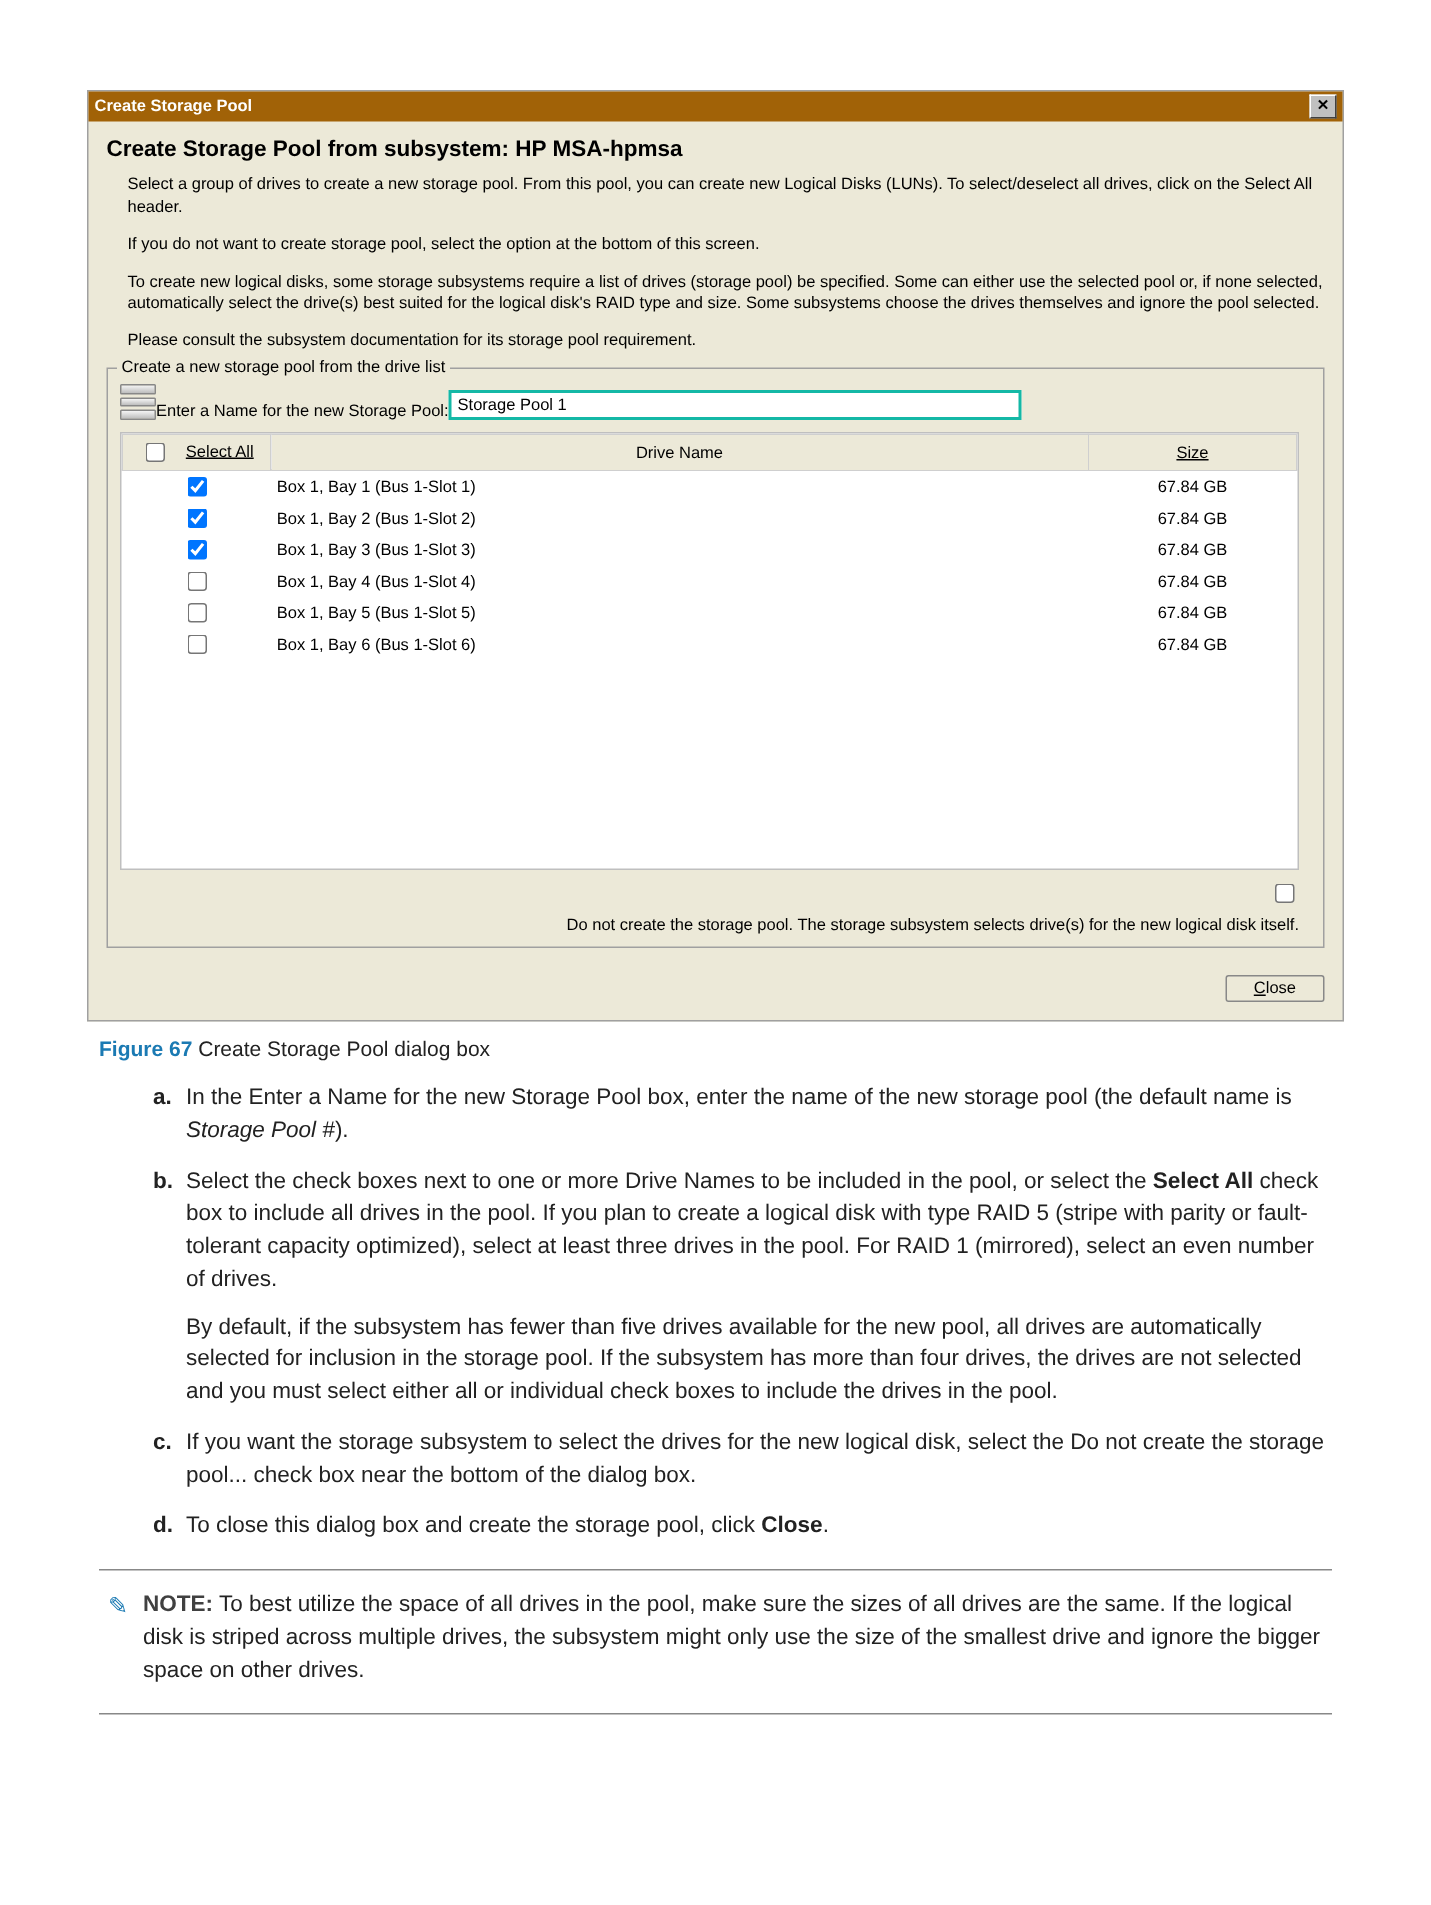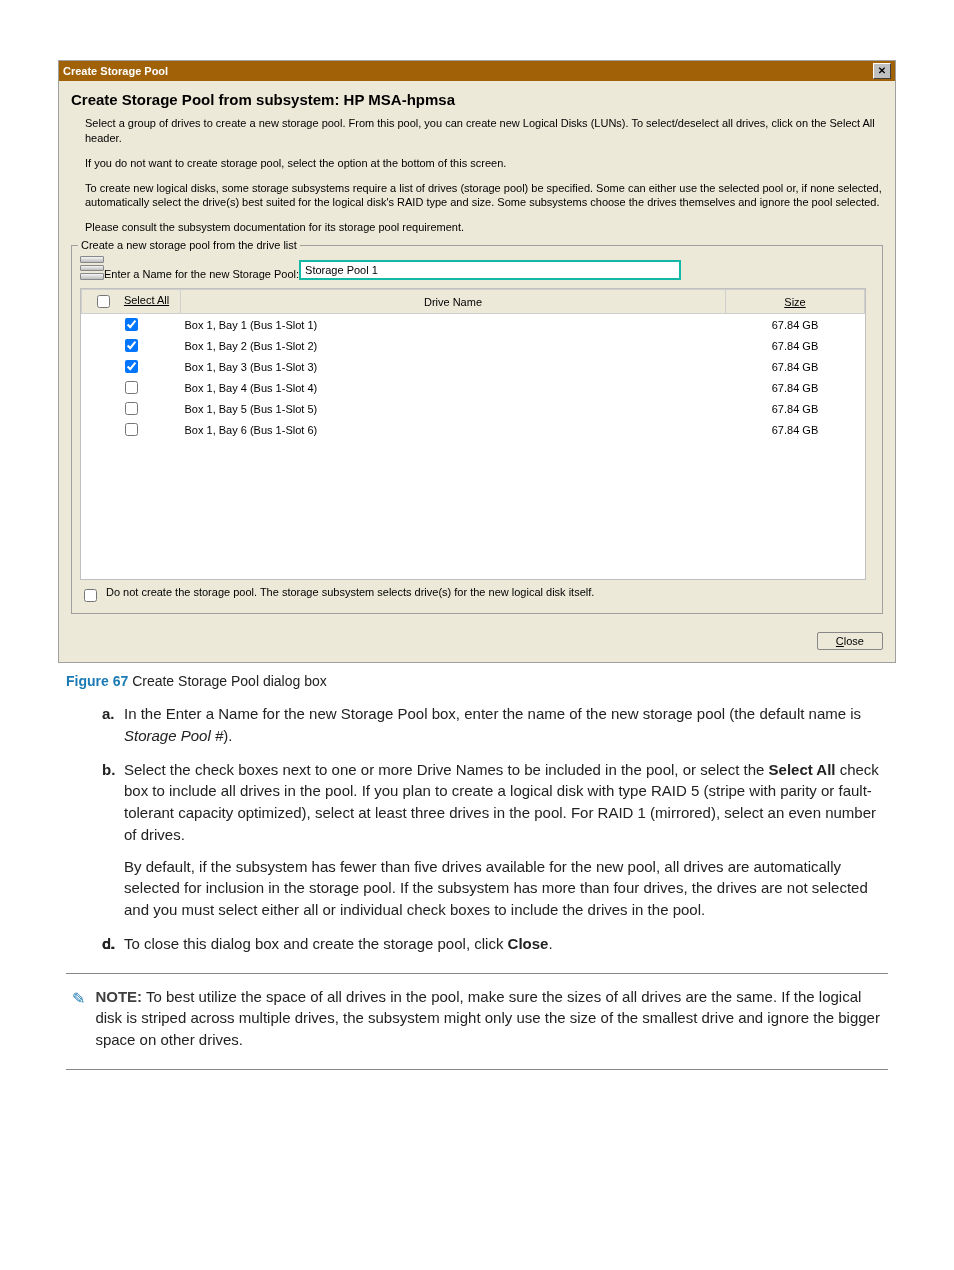--- a/index.html
+++ b/index.html
@@ -140,22 +140,23 @@
     text-align: center;
   }
   .th-checkbox {
     vertical-align: middle;
     margin-right: 14px;
   }
   .opt-row {
     margin-top: 6px;
     font-size: 11px;
     display: flex;
-    align-items: flex-start;
+    align-items: flex-end;
     gap: 6px;
+    flex-direction: column;
   }
   .btn-row {
     display: flex;
     justify-content: flex-end;
     margin-top: 18px;
   }
   .win-btn {
     font-family: Tahoma, sans-serif;
     font-size: 11px;
     padding: 2px 18px;
@@ -321,20 +322,21 @@
 
   <ol class="steps">
     <li><span class="marker">a.</span>
       <span>In the Enter a Name for the new Storage Pool box, enter the name of the new storage pool (the default name is </span><span class="italic">Storage Pool #</span><span>).</span>
     </li>
     <li><span class="marker">b.</span>
       <span>Select the check boxes next to one or more Drive Names to be included in the pool, or select the </span><span class="bold">Select All</span><span> check box to include all drives in the pool. If you plan to create a logical disk with type RAID 5 (stripe with parity or fault-tolerant capacity optimized), select at least three drives in the pool. For RAID 1 (mirrored), select an even number of drives.</span>
       <p>By default, if the subsystem has fewer than five drives available for the new pool, all drives are automatically selected for inclusion in the storage pool. If the subsystem has more than four drives, the drives are not selected and you must select either all or individual check boxes to include the drives in the pool.</p>
     </li>
     <li><span class="marker">c.</span>
+      <span>If you want the storage subsystem to select the drives for the new logical disk, select the Do not create the storage pool... check box near the bottom of the dialog box.</span>
     </li>
     <li><span class="marker">d.</span>
       <span>To close this dialog box and create the storage pool, click </span><span class="bold">Close</span><span>.</span>
     </li>
   </ol>
 
   <hr class="hr">
 
   <div class="note-block">
     <span class="note-icon">✎</span>

